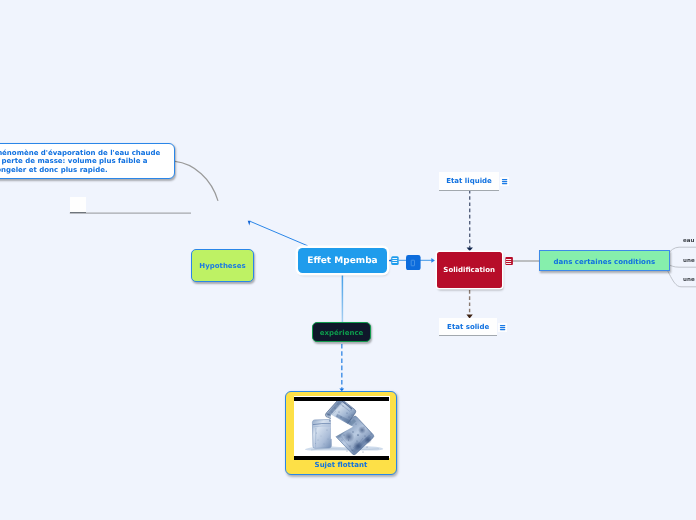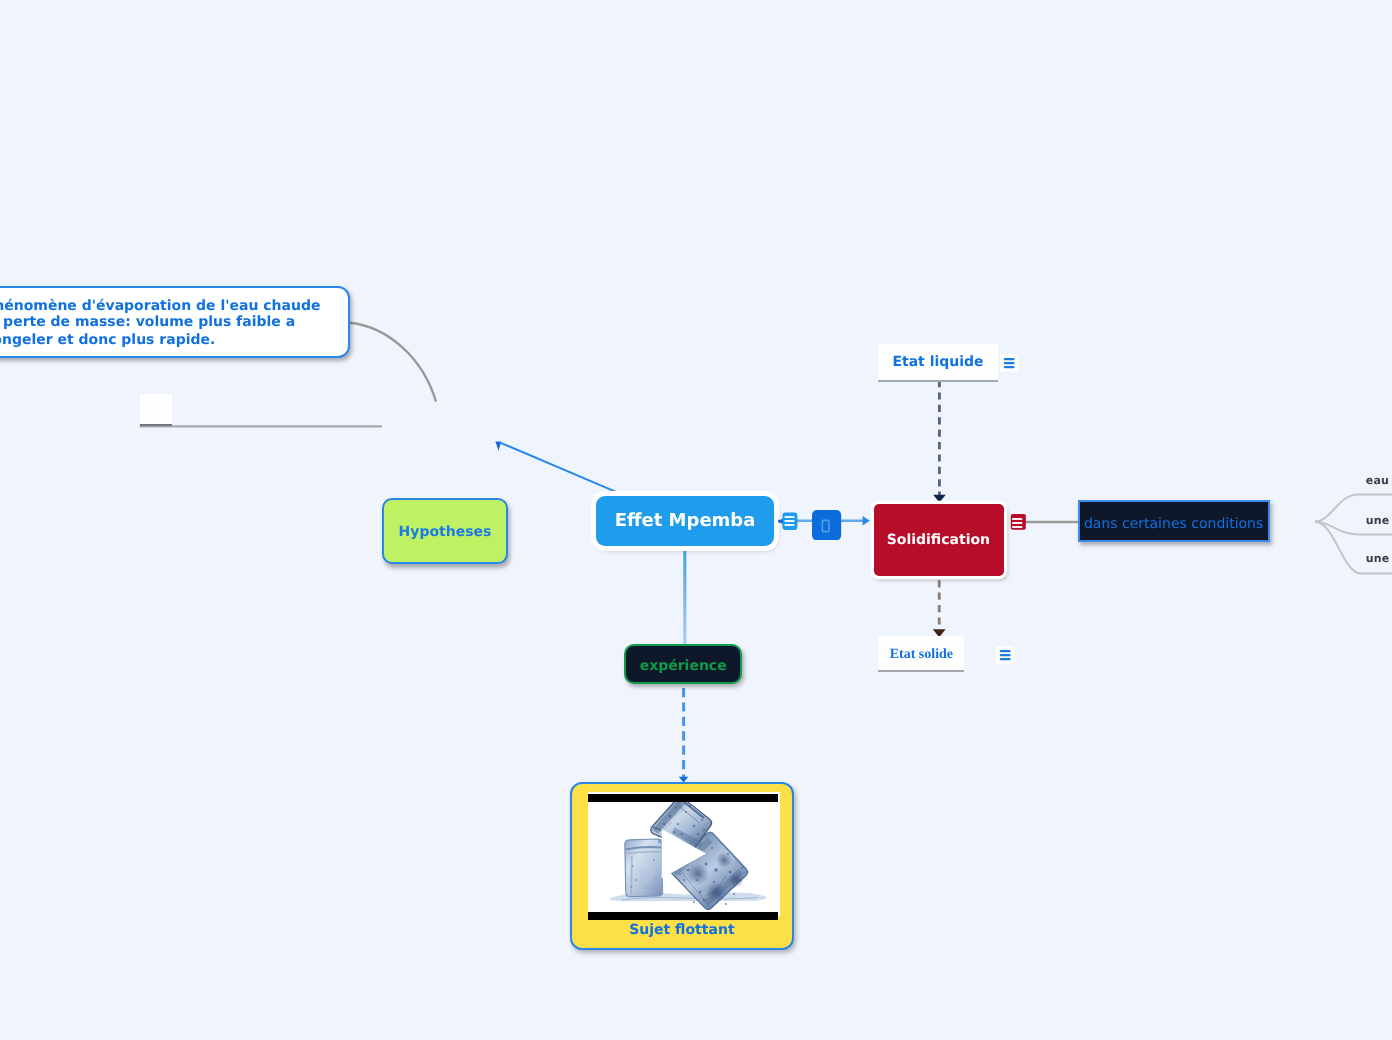--- a/index.html
+++ b/index.html
@@ -39,25 +39,25 @@
 
   
   #n-sol{left:436.5px;top:251.6px;width:65.4px;height:36px;background:#b70d29;
      border-radius:2.5px;color:#fff;font-weight:bold;font-size:7px;
      box-shadow:0 0 0 1.6px #fff, 1px 1.5px 2.5px rgba(0,0,0,.40);}
 
   
   .etat{background:#fefefe;border-bottom:1.5px solid #a2a8ae;color:#1071e0;
      font-weight:bold;font-size:7px;}
   #n-liq{left:439px;top:171.6px;width:60px;height:19px;}
-  #n-sld{left:439.2px;top:317.7px;width:43px;height:18.8px;font-family:Liberation Serif, serif;}
-
-  
-  #n-cond{left:538.8px;top:250.2px;width:96px;height:20.4px;background:#0f172a;
-     border:1.7px solid #3d8ae8;color:#1071e0;font-weight:normal;font-size:7px;
+  #n-sld{left:439.2px;top:317.7px;width:58px;height:18.8px;}
+
+  
+  #n-cond{left:538.8px;top:250.2px;width:131px;height:20.4px;background:#86efac;
+     border:1.7px solid #3d8ae8;color:#1071e0;font-weight:bold;font-size:7px;
      box-shadow:1px 1.5px 2px rgba(0,0,0,.30);}
 
   
   .sub{color:#3b3f46;font-size:5.5px;font-weight:bold;letter-spacing:.1px;}
 
   
   #n-vid{left:284.8px;top:390.9px;width:112.3px;height:84.2px;background:#fde047;
      border:1.8px solid #2a86e8;border-radius:6px;
      box-shadow:1px 1.5px 2.5px rgba(0,0,0,.28);}
   #vid-caption{position:absolute;left:0;right:0;top:69.5px;text-align:center;

